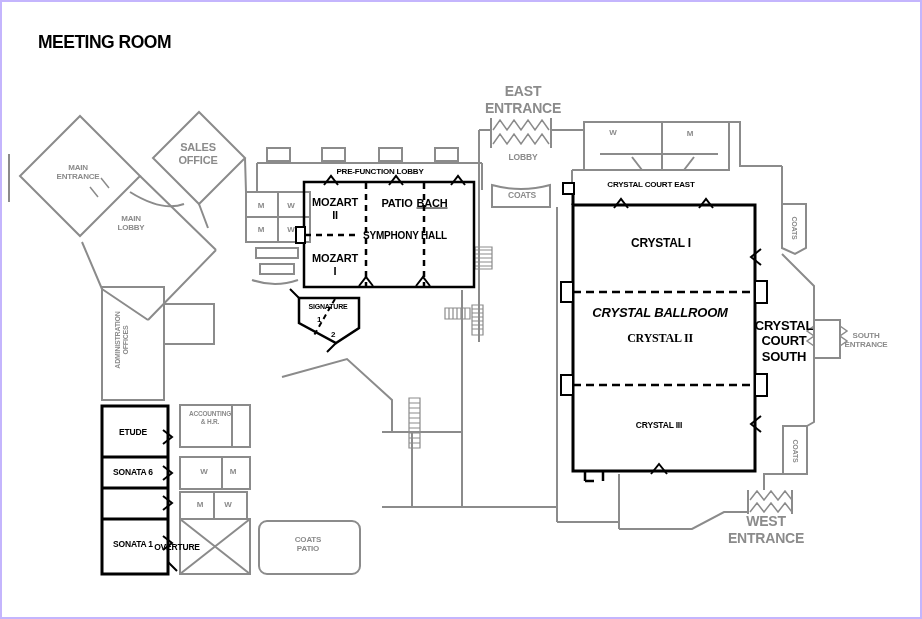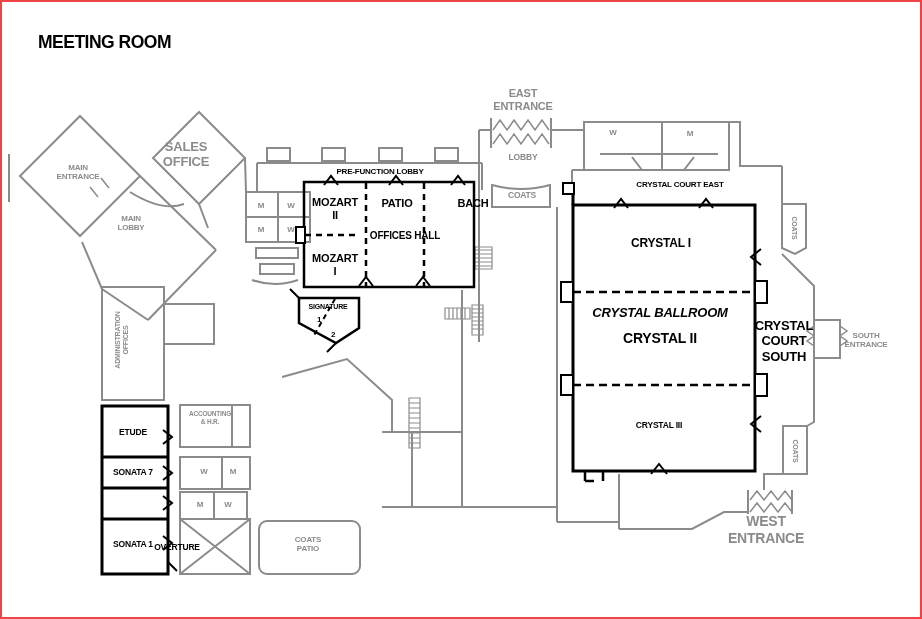--- a/index.html
+++ b/index.html
@@ -1,16 +1,16 @@
 <!DOCTYPE html>
 <html><head>
 <meta charset="utf-8">
 <style>
   html,body{margin:0;padding:0;background:#fff;font-family:"Liberation Sans",sans-serif;}
-  .frame{position:relative;width:922px;height:619px;box-sizing:border-box;border:2px solid #ef4444;background:#fff;overflow:hidden;}
+  .frame{position:relative;width:922px;height:619px;box-sizing:border-box;border:2px solid #c4b5fd;background:#fff;overflow:hidden;}
   .title{position:absolute;left:36px;top:30px;font-size:17.5px;font-weight:bold;letter-spacing:-0.5px;color:#000;}
   svg.walls{position:absolute;left:0;top:0;}
   .lbl{position:absolute;transform:translate(-50%,-50%);font-weight:bold;text-align:center;line-height:1.18;white-space:pre-line;letter-spacing:-0.2px;}
   .lbl-gray{color:#8b8b8b;}
   .lbl-black{color:#000;}
   .rot90{transform:translate(-50%,-50%) rotate(90deg);}
   .rot-90{transform:translate(-50%,-50%) rotate(-90deg);}
 </style>
 </head>
 <body>
@@ -99,63 +99,63 @@
       <rect x="561" y="181" width="11" height="11" fill="#fff" stroke-width="2"></rect>
 
       <path d="M100,404 h66 v168 h-66 Z M100,455 h66 M100,486 h66 M100,517 h66" stroke-width="3"></path>
       <path d="M161,428 l9,7 l-9,7 M161,464 l9,7 l-9,7 M161,494 l9,7 l-9,7 M161,534 l9,7 l-9,7 M166,560 l9,9" stroke-width="2"></path>
     </g>
   </svg>
 
   <div id="labels">
       <div class="lbl lbl-gray" style="left: 76px; top: 170px; font-size: 8px;">MAIN
 ENTRANCE</div>
-      <div class="lbl lbl-gray" style="left: 184px; top: 152px; font-size: 13px;">SALES
+      <div class="lbl lbl-gray" style="left: 196px; top: 152px; font-size: 11px;">SALES
 OFFICE</div>
       <div class="lbl lbl-gray" style="left: 129px; top: 221px; font-size: 8px;">MAIN
 LOBBY</div>
       <div class="lbl lbl-gray rot-90" style="left: 120px; top: 338px; font-size: 7px;">ADMINISTRATION
 OFFICES</div>
       <div class="lbl lbl-black" style="left: 131px; top: 430px; font-size: 8.5px;">ETUDE</div>
-      <div class="lbl lbl-black" style="left: 131px; top: 470px; font-size: 8.5px;">SONATA 7</div>
+      <div class="lbl lbl-black" style="left: 131px; top: 470px; font-size: 8.5px;">SONATA 6</div>
       <div class="lbl lbl-black" style="left: 131px; top: 501px; font-size: 8.5px; margin-top: 41px;">SONATA 1</div>
       <div class="lbl lbl-black" style="left: 131px; top: 545px; font-size: 8.5px; margin-left: 44px;">OVERTURE</div>
       <div class="lbl lbl-gray" style="left: 208px; top: 416px; font-size: 6.5px;">ACCOUNTING
 &amp; H.R.</div>
       <div class="lbl lbl-gray" style="left: 202px; top: 470px; font-size: 8px;">W</div>
       <div class="lbl lbl-gray" style="left: 231px; top: 470px; font-size: 8px;">M</div>
       <div class="lbl lbl-gray" style="left: 198px; top: 503px; font-size: 8px;">M</div>
       <div class="lbl lbl-gray" style="left: 226px; top: 503px; font-size: 8px;">W</div>
       <div class="lbl lbl-gray" style="left: 306px; top: 542px; font-size: 8px;">COATS
 PATIO</div>
       <div class="lbl lbl-gray" style="left: 259px; top: 204px; font-size: 8px;">M</div>
       <div class="lbl lbl-gray" style="left: 289px; top: 204px; font-size: 8px;">W</div>
       <div class="lbl lbl-gray" style="left: 259px; top: 228px; font-size: 8px;">M</div>
       <div class="lbl lbl-gray" style="left: 289px; top: 228px; font-size: 8px;">W</div>
       <div class="lbl lbl-black" style="left: 378px; top: 170px; font-size: 8px;">PRE-FUNCTION LOBBY</div>
       <div class="lbl lbl-black" style="left: 333px; top: 207px; font-size: 11px;">MOZART
 II</div>
       <div class="lbl lbl-black" style="left: 395px; top: 201px; font-size: 11px;">PATIO</div>
-      <div class="lbl lbl-black" style="left: 471px; top: 201px; font-size: 11px;">BACH</div>
-      <div class="lbl lbl-black" style="left: 403px; top: 234px; font-size: 10px;">OFFICES HALL</div>
+      <div class="lbl lbl-black" style="left: 430px; top: 201px; font-size: 11px; text-decoration: underline;">BACH</div>
+      <div class="lbl lbl-black" style="left: 403px; top: 234px; font-size: 10px;">SYMPHONY HALL</div>
       <div class="lbl lbl-black" style="left: 333px; top: 263px; font-size: 11px;">MOZART
 I</div>
       <div class="lbl lbl-black" style="left: 326px; top: 305px; font-size: 7px;">SIGNATURE</div>
       <div class="lbl lbl-black" style="left: 317px; top: 318px; font-size: 8px;">1</div>
       <div class="lbl lbl-black" style="left: 331px; top: 333px; font-size: 8px;">2</div>
-      <div class="lbl lbl-gray" style="left: 521px; top: 98px; font-size: 11px;">EAST
+      <div class="lbl lbl-gray" style="left: 521px; top: 98px; font-size: 14px;">EAST
 ENTRANCE</div>
       <div class="lbl lbl-gray" style="left: 521px; top: 155px; font-size: 8.5px;">LOBBY</div>
       <div class="lbl lbl-gray" style="left: 520px; top: 193px; font-size: 8.5px;">COATS</div>
       <div class="lbl lbl-gray" style="left: 611px; top: 131px; font-size: 8px;">W</div>
       <div class="lbl lbl-gray" style="left: 688px; top: 132px; font-size: 8px;">M</div>
-      <div class="lbl lbl-black" style="left: 678px; top: 183px; font-size: 8px;">CRYSTAL COURT EAST</div>
+      <div class="lbl lbl-black" style="left: 649px; top: 183px; font-size: 8px;">CRYSTAL COURT EAST</div>
       <div class="lbl lbl-black" style="left: 659px; top: 241px; font-size: 12px;">CRYSTAL I</div>
       <div class="lbl lbl-black" style="left: 658px; top: 311px; font-size: 13px; font-style: italic;">CRYSTAL BALLROOM</div>
-      <div class="lbl lbl-black" style="left: 658px; top: 336px; font-size: 14px;">CRYSTAL II</div>
+      <div class="lbl lbl-black" style="left: 658px; top: 336px; font-size: 12px; font-family: Liberation Serif, serif;">CRYSTAL II</div>
       <div class="lbl lbl-black" style="left: 657px; top: 423px; font-size: 8.5px;">CRYSTAL III</div>
       <div class="lbl lbl-black" style="left: 782px; top: 339px; font-size: 13px;">CRYSTAL
 COURT
 SOUTH</div>
       <div class="lbl lbl-gray rot90" style="left: 792px; top: 226px; font-size: 7px;">COATS</div>
       <div class="lbl lbl-gray" style="left: 864px; top: 338px; font-size: 8px;">SOUTH
 ENTRANCE</div>
       <div class="lbl lbl-gray rot90" style="left: 793px; top: 449px; font-size: 7px;">COATS</div>
       <div class="lbl lbl-gray" style="left: 764px; top: 528px; font-size: 14px;">WEST
 ENTRANCE</div>

